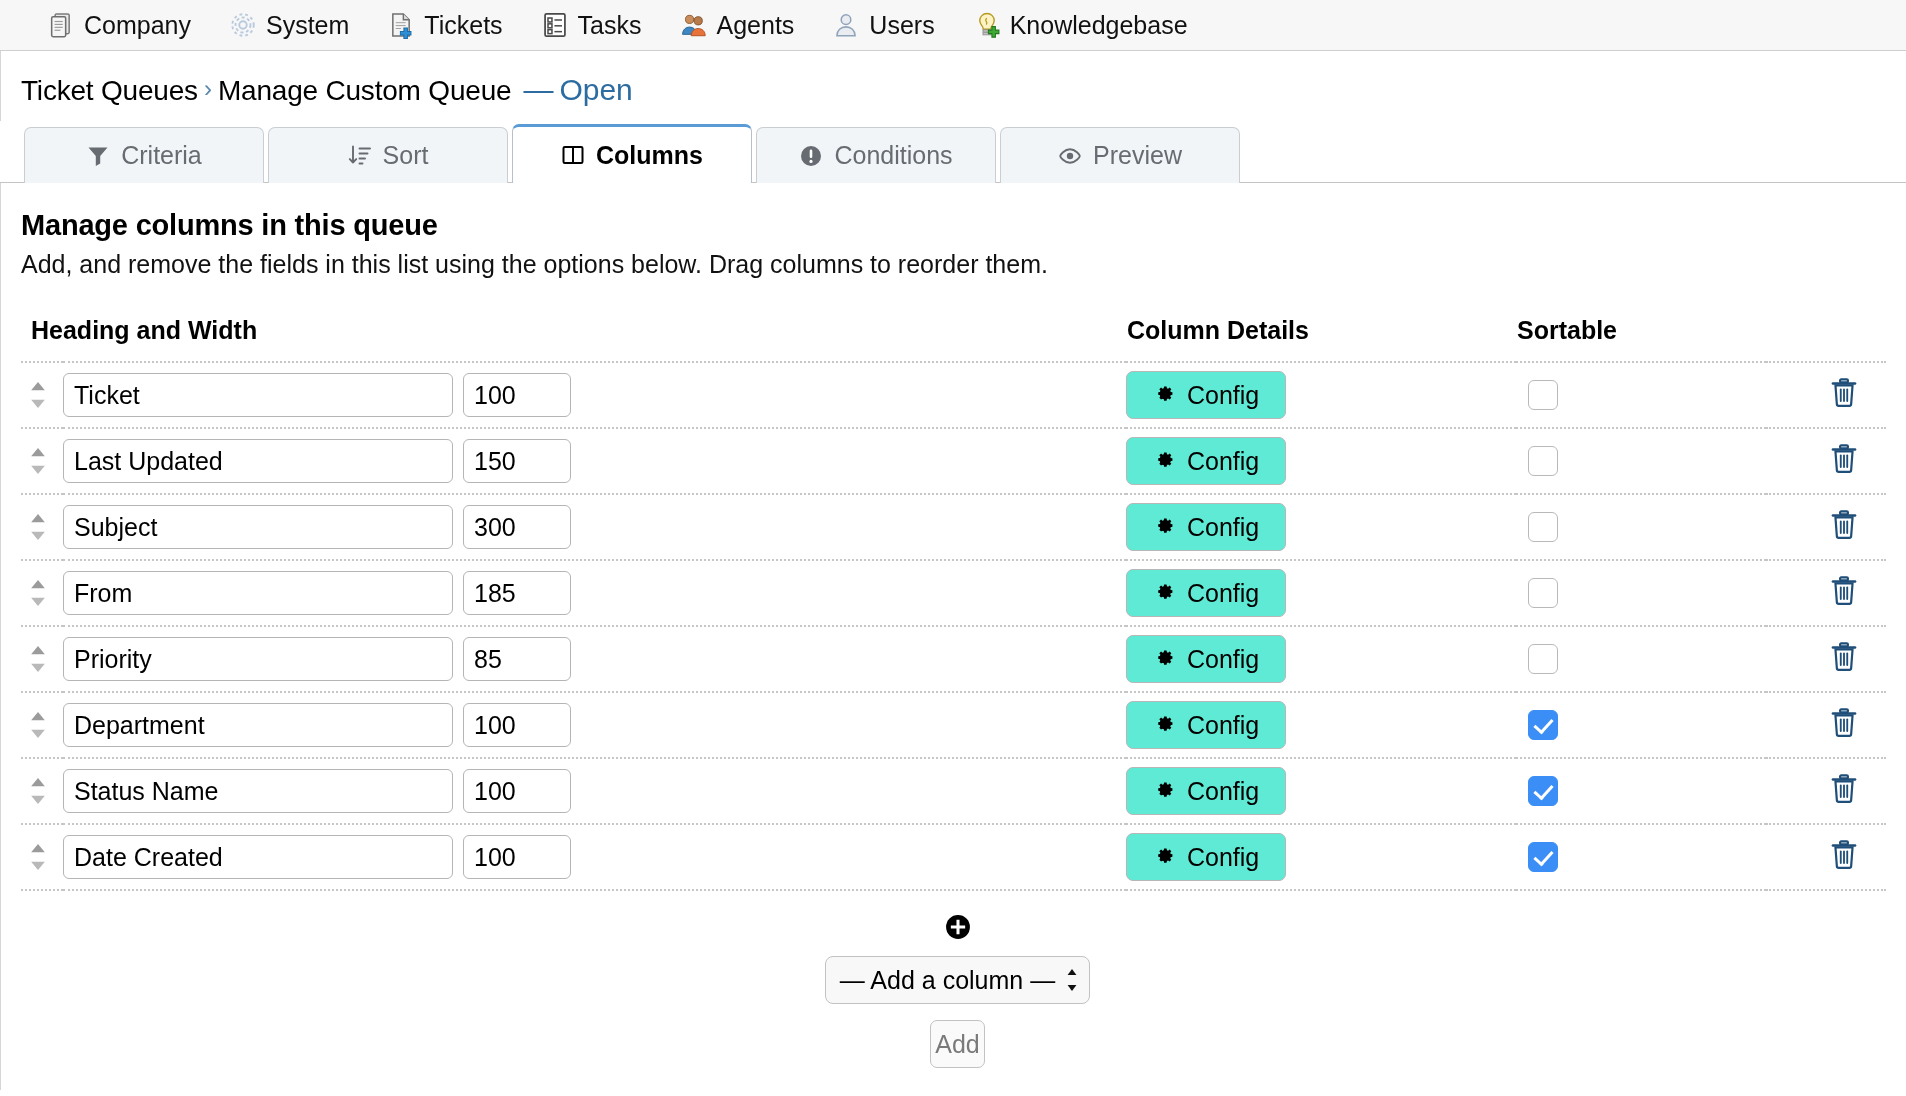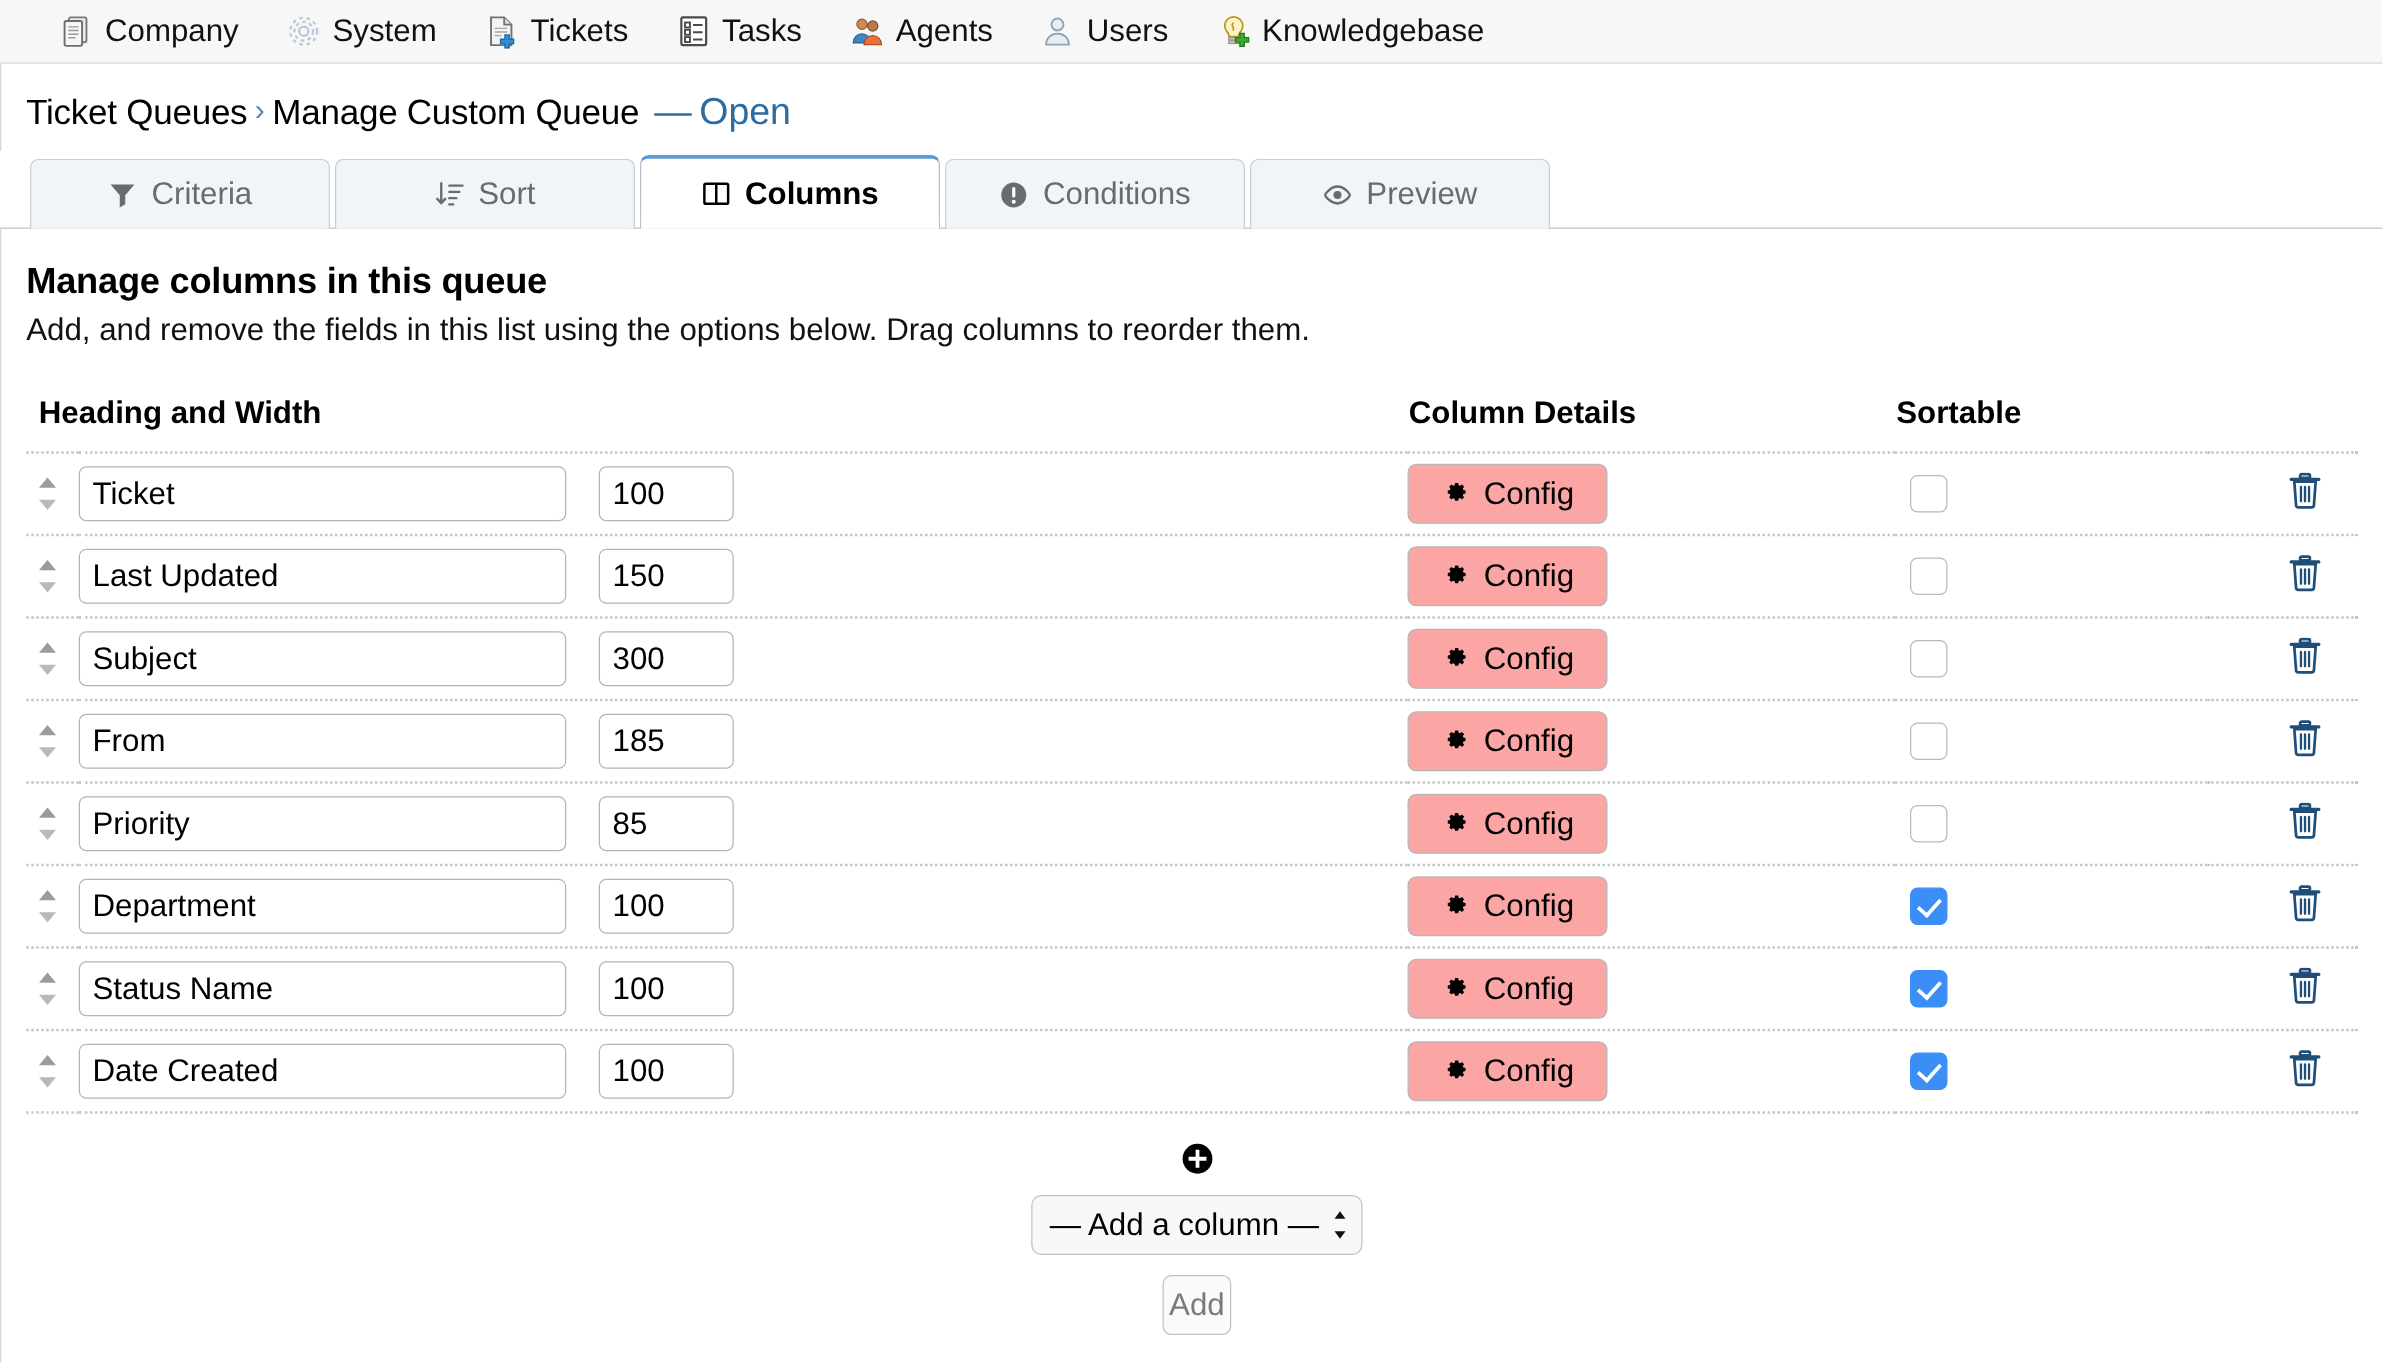--- a/index.html
+++ b/index.html
@@ -144,21 +144,21 @@
   .grow td { padding: 8px 0; vertical-align: middle; }
 
   .handle-cell { width: 42px; padding-left: 6px !important; }
   .drag-handle {
     width: 22px; height: 30px;
     display: block;
     cursor: grab;
   }
 
   .heading-cell { padding-left: 0 !important; }
-  .heading-wrap { display: flex; gap: 26px; }
+  .heading-wrap { display: flex; gap: 10px; }
 
   input.txt {
     height: 44px;
     border: 1px solid #b5b5b5;
     border-radius: 6px;
     font-size: 25px;
     font-family: "Liberation Sans", sans-serif;
     padding: 0 10px;
     color: #000;
     background: #fff;
@@ -167,21 +167,21 @@
   input.name-input { width: 390px; }
   input.width-input { width: 108px; }
 
   .config-btn {
     display: inline-flex;
     align-items: center;
     justify-content: center;
     gap: 12px;
     height: 48px;
     padding: 0 26px;
-    background: #fca5a5;
+    background: #5eead4;
     border: 1px solid #b7b7b7;
     border-radius: 7px;
     font-size: 25px;
     color: #000;
     cursor: pointer;
     font-family: "Liberation Sans", sans-serif;
   }
   .gear { width: 22px; height: 22px; display:block; }
 
   .cb {

